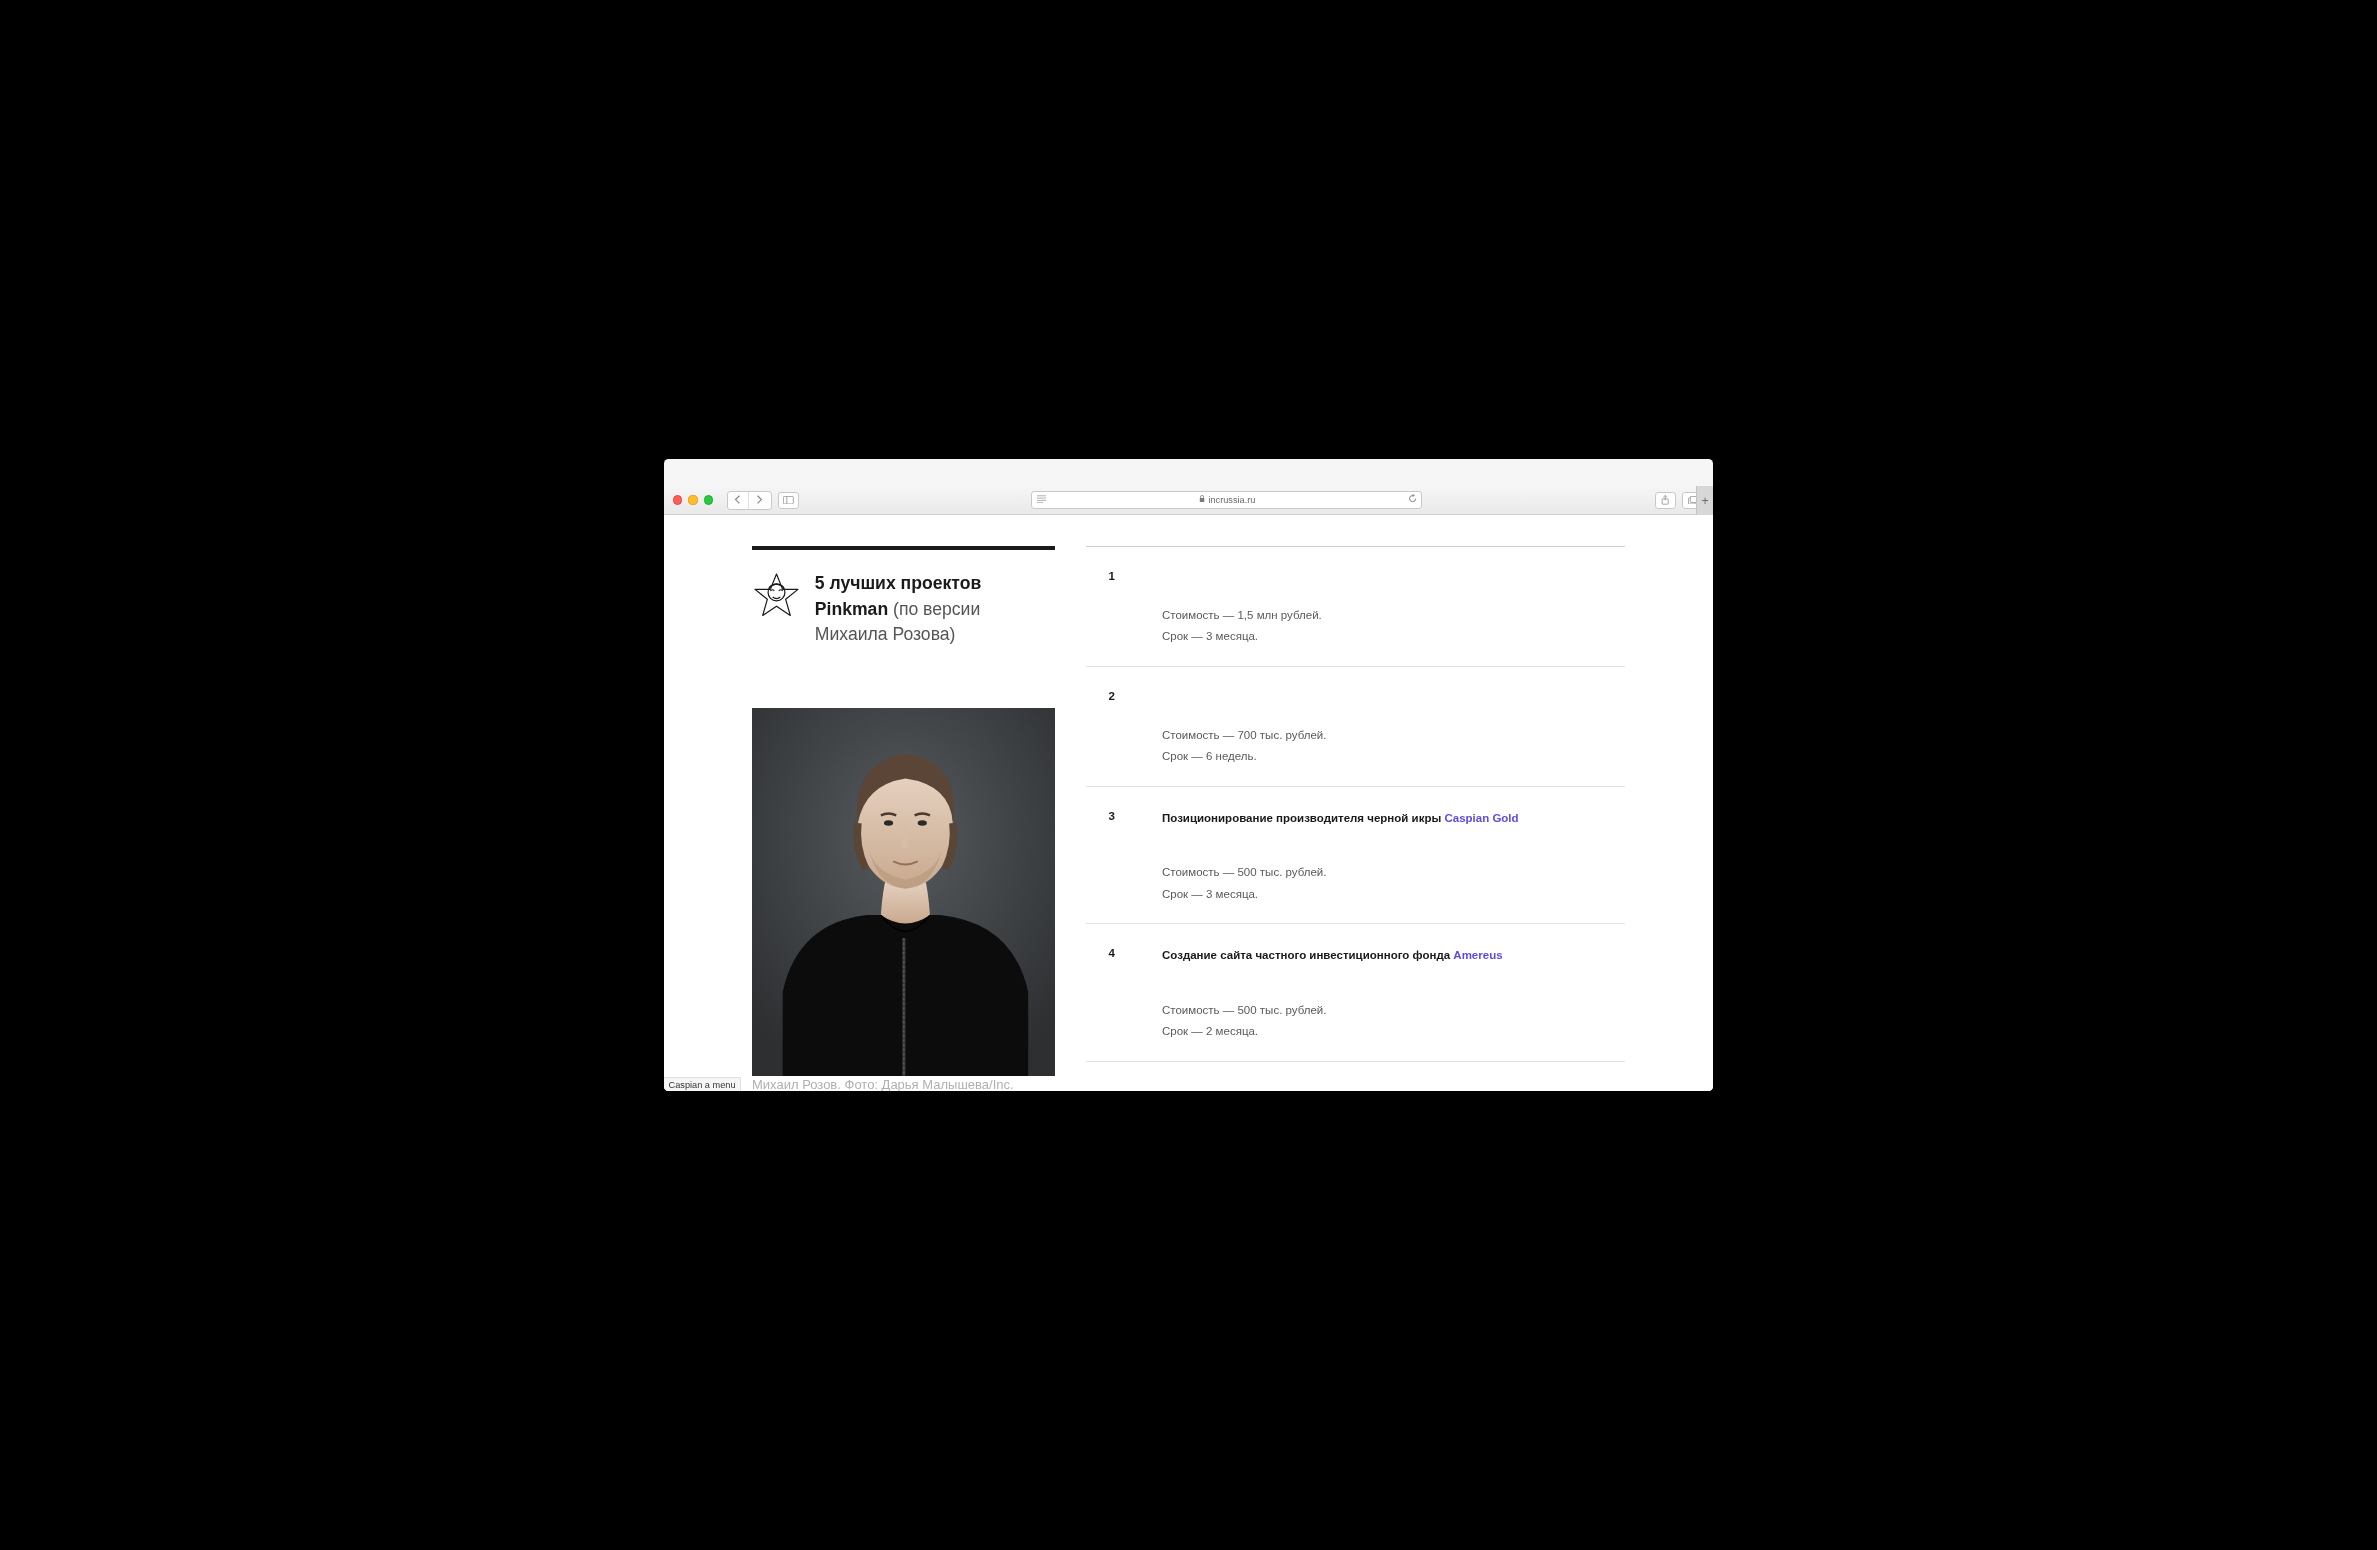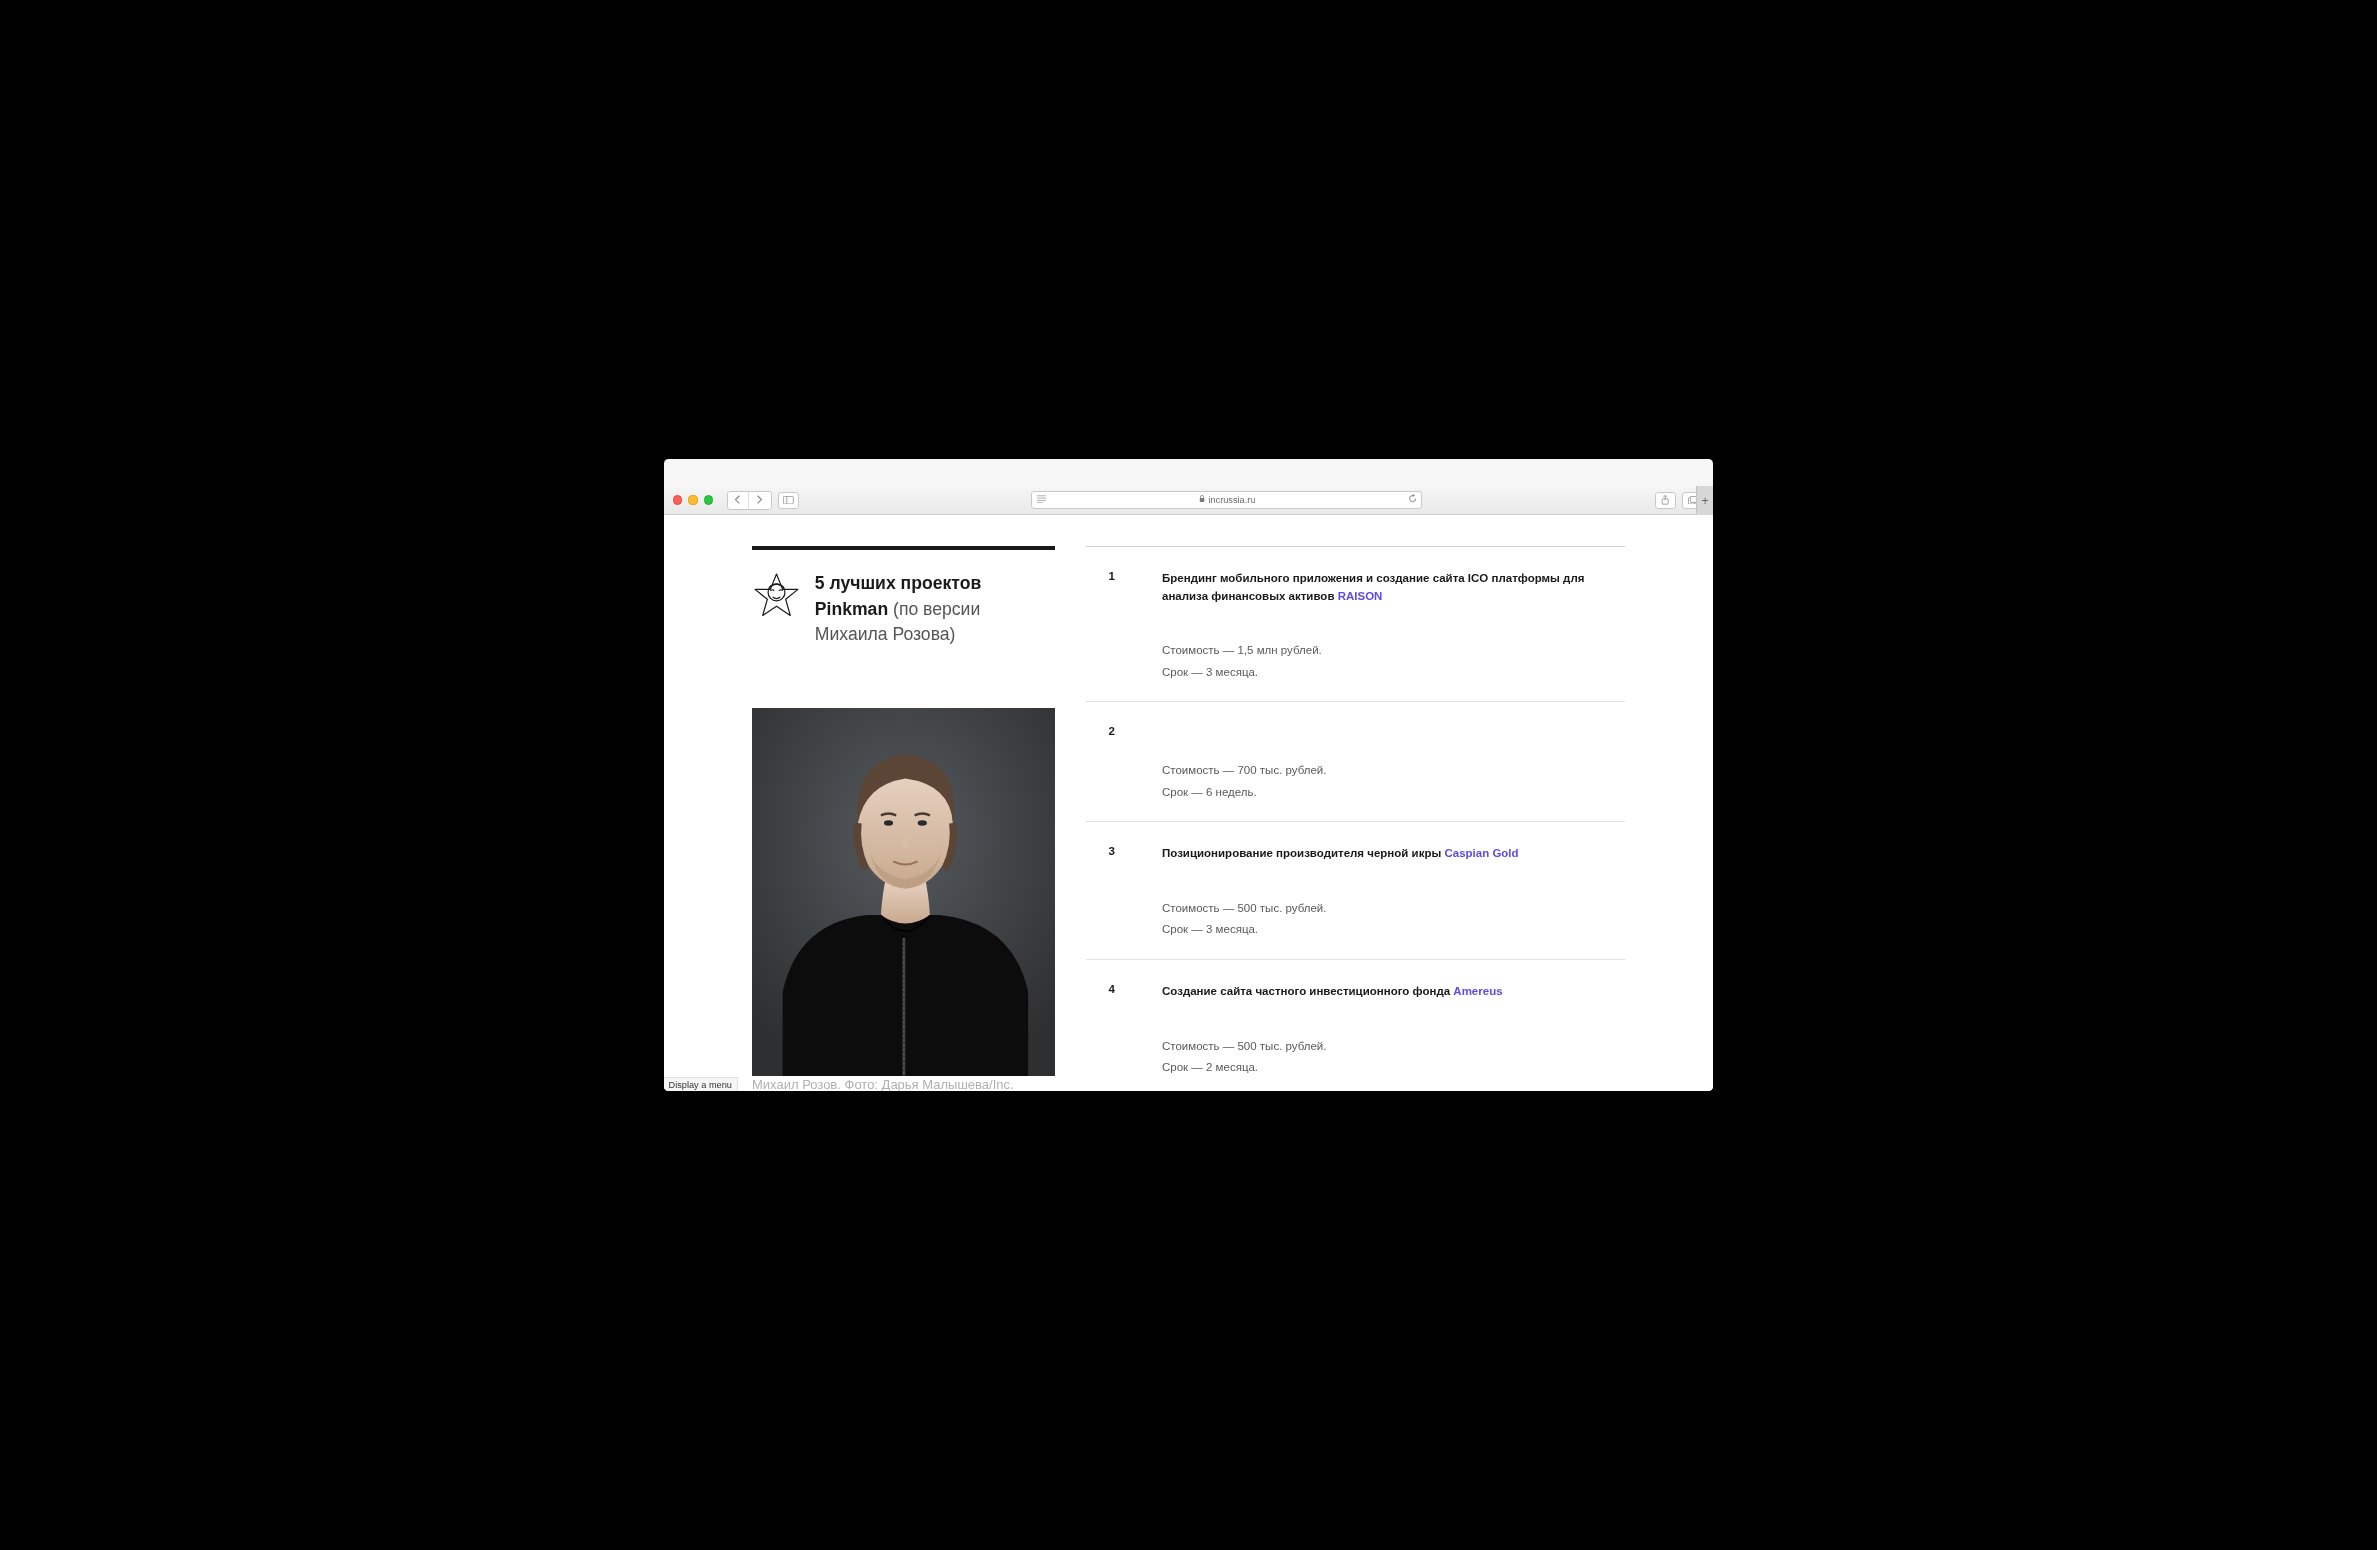--- a/index.html
+++ b/index.html
@@ -285,21 +285,20 @@
         </div>
         <div class="caption">Михаил Розов. Фото: Дарья Малышева/Inc.</div>
       </div>
 
       <div class="rightcol">
         <div class="hr-top right"></div>
         <div id="projects">
             <div class="item">
               <div class="item-num">1</div>
               <div class="item-body">
-                <div class="item-title"><span>Брендинг мобильного приложения и создание сайта ICO платформы для анализа финансовых активов </span><a class="brand">RAISON</a></div>
                 <div class="item-meta">
                   <div>Стоимость — 1,5 млн рублей.</div>
                   <div>Срок — 3 месяца.</div>
                 </div>
               </div>
             </div>
             <div class="item">
               <div class="item-num">2</div>
               <div class="item-body">
                 <div class="item-meta">
@@ -326,17 +325,17 @@
                   <div>Стоимость — 500 тыс. рублей.</div>
                   <div>Срок — 2 месяца.</div>
                 </div>
               </div>
             </div>
           </div>
       </div>
 
     </div>
 
-    <div class="statusbar">Display a menu</div>
+    <div class="statusbar">Caspian a menu</div>
   </div>
 
 </div>
 
 
 </body></html>

